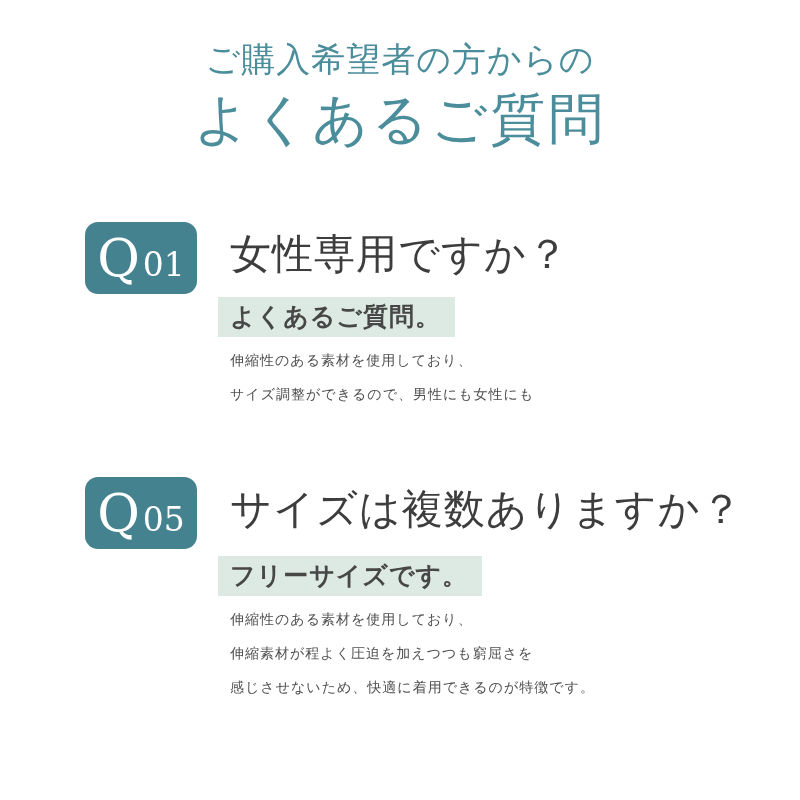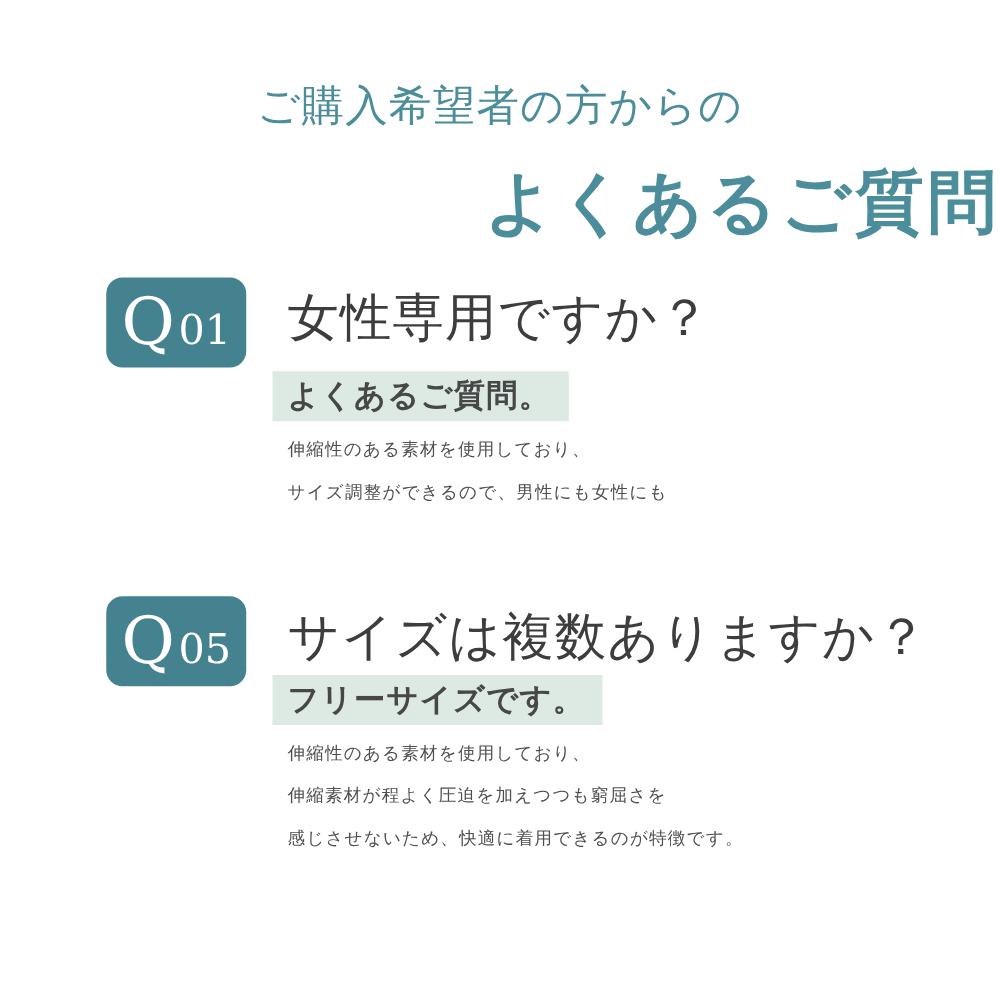--- a/index.html
+++ b/index.html
@@ -13,40 +13,39 @@
     height: 800px;
     margin: 0 auto;
     background: var(--page-bg, #ffffff);
     overflow: hidden;
     font-family: "DejaVu Sans", "Liberation Sans", sans-serif;
   }
 
   
   .faq-header {
     position: absolute;
-    top: 64px;
+    top: 38px;
     left: 0;
     width: 100%;
     text-align: center;
     color: var(--accent-teal, #4B8D9B);
     font-family: "DejaVu Serif", "Liberation Serif", serif;
   }
   .faq-subtitle {
     font-size: 34px;
     line-height: 1.25;
     letter-spacing: 1px;
     font-weight: 500;
   }
   .faq-title {
-    margin-top: 22px;
+    margin-top: 5px;
     font-size: 55px;
     line-height: 1.2;
     letter-spacing: 3px;
-    font-weight: 700;
-    text-align: right;
+    font-weight: 400;
   }
 
   
   .q-badge {
     position: absolute;
     left: 85px;
     width: 112px;
     height: 72px;
     background: var(--badge-teal, #45828F);
     border-radius: 13px;
@@ -80,21 +79,21 @@
   }
   .question-1 { top: 227px; }
   .question-2 { top: 482px; text-align: right; }
 
   
   .answer-block {
     position: absolute;
     left: 218px;
   }
   .answer-1 { top: 297px; }
-  .answer-2 { top: 540px; }
+  .answer-2 { top: 556px; }
 
   .answer-highlight {
     display: inline-block;
     background: var(--highlight-mint, #DCEAE3);
     color: var(--highlight-text, #474747);
     font-size: 25px;
     font-weight: bold;
     letter-spacing: 1px;
     padding: 3px 14px 4px 12px;
     white-space: nowrap;

